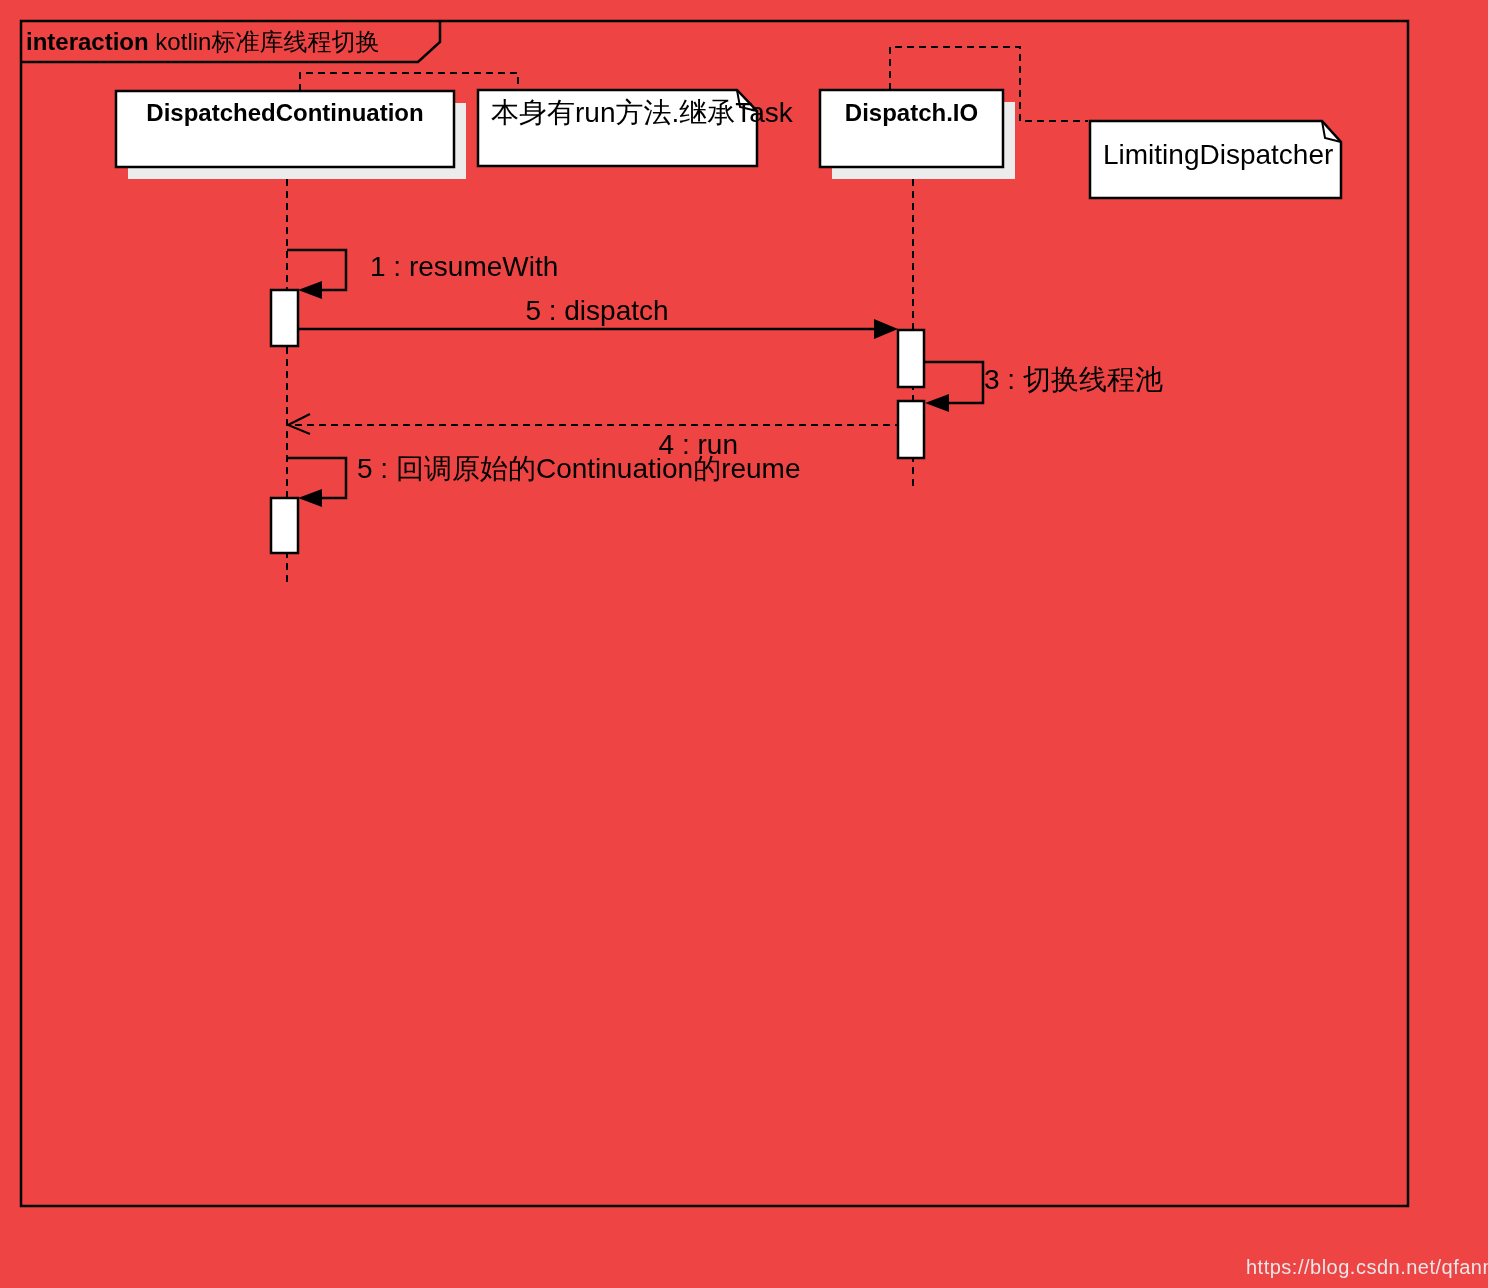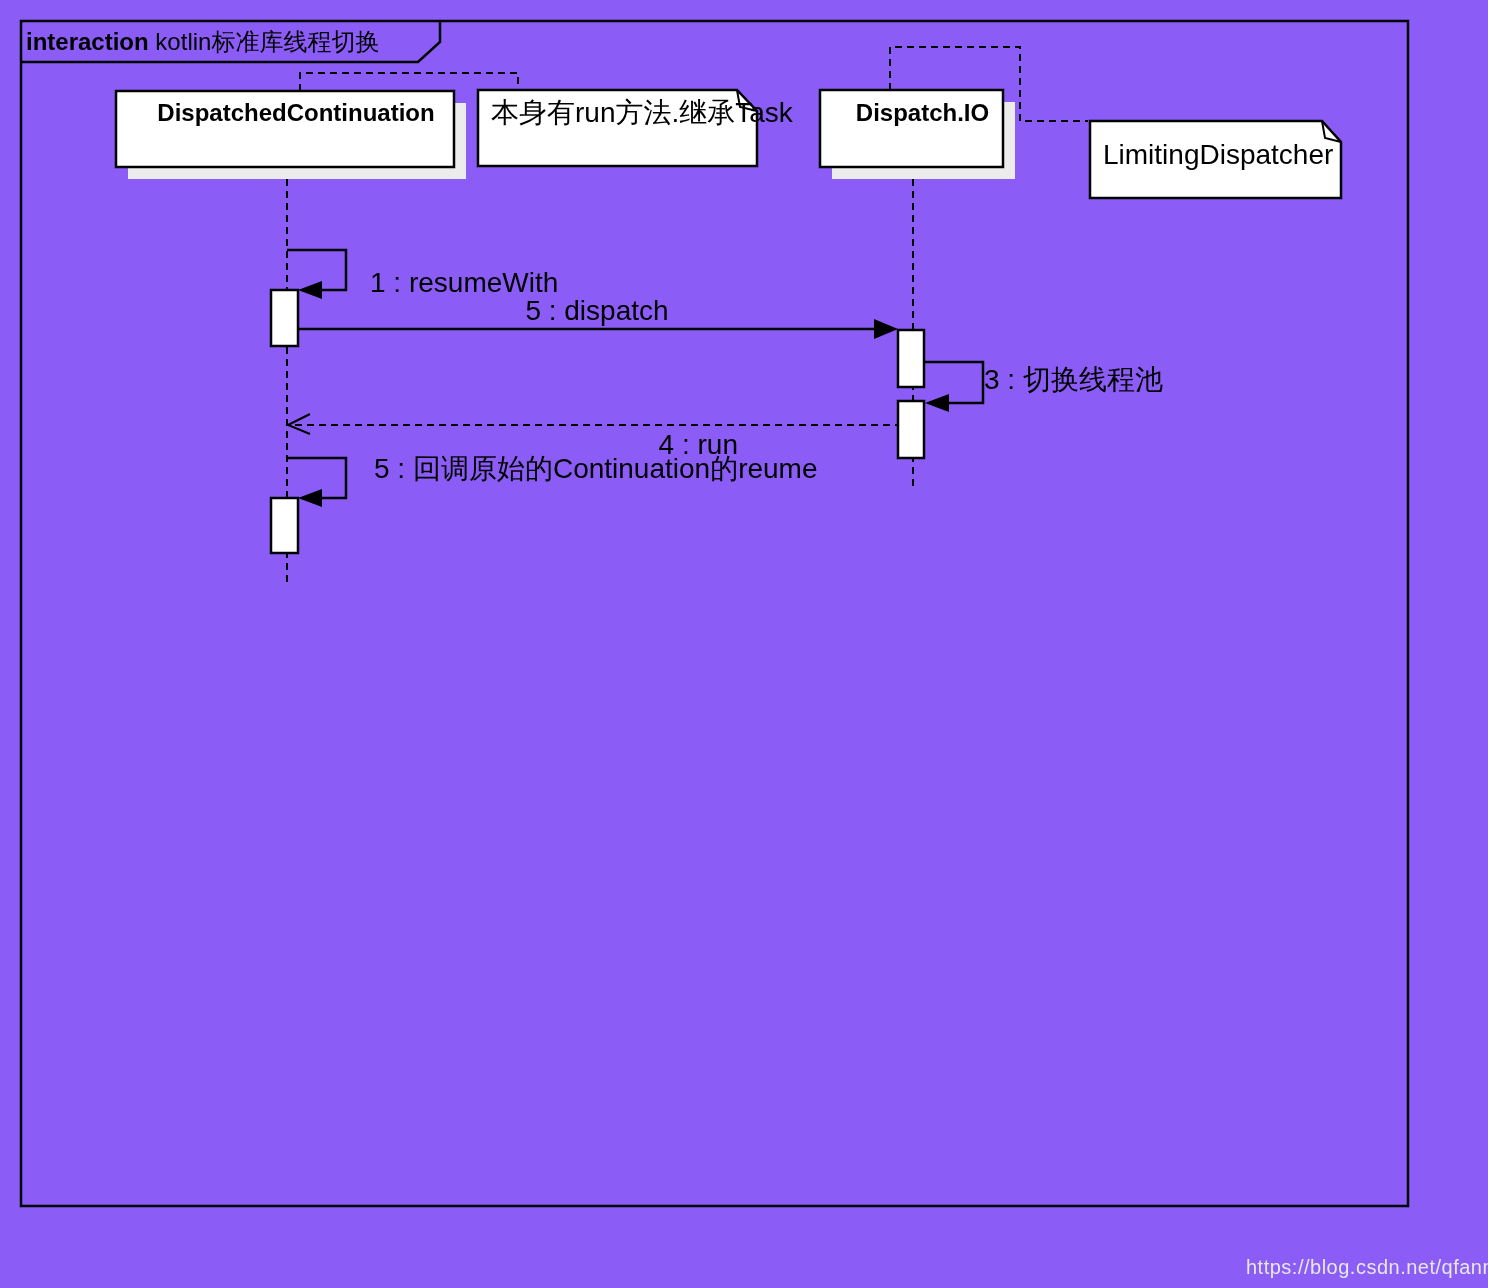--- a/index.html
+++ b/index.html
@@ -4,21 +4,21 @@
 <style>
   html, body {
     margin: 0;
     padding: 0;
     background: #ffffff;
   }
   .canvas {
     position: relative;
     width: 1488px;
     height: 1288px;
-    background: #8b5cf6;
+    background: #ef4444;
     font-family: "Liberation Sans", "DejaVu Sans", sans-serif;
     color: #000000;
     overflow: hidden;
   }
   .canvas svg.layer {
     position: absolute;
     left: 0;
     top: 0;
   }
   .lbl {
@@ -38,21 +38,20 @@
     line-height: 1;
   }
   .frame-title .kw { font-weight: bold; }
   .participant-label {
     position: absolute;
     top: 101px;
     text-align: center;
     font-weight: bold;
     font-size: 24px;
     line-height: 1;
-    padding-left: 11px;
   }
   .watermark {
     position: absolute;
     left: 1246px;
     top: 1257px;
     font-size: 20px;
     line-height: 1;
     color: #e8e8e8;
     letter-spacing: 0.5px;
   }
@@ -111,21 +110,21 @@
     <span class="kw">interaction</span>
     <span>kotlin标准库线程切换</span>
   </div>
 
   <div class="participant-label" style="left:116px; width:338px;">DispatchedContinuation</div>
   <div class="participant-label" style="left:820px; width:183px;text-align:center;">Dispatch.IO</div>
 
   <div class="lbl" style="left:491px; top:99px;">本身有run方法.继承Task</div>
   <div class="lbl" style="left:1103px; top:141px;">LimitingDispatcher</div>
 
-  <div class="lbl" style="left:370px; top:253px;margin-top:16px;">1 : resumeWith</div>
+  <div class="lbl" style="left:370px; top:253px;">1 : resumeWith</div>
   <div class="lbl center" style="left:447px; top:297px; width:300px;">5 : dispatch</div>
   <div class="lbl" style="left:984px; top:366px;text-align:center;">3 : 切换线程池</div>
   <div class="lbl center" style="left:438px; top:431px; width:300px;text-align:right;">4 : run</div>
-  <div class="lbl" style="left:374px; top:455px;">5 : 回调原始的Continuation的reume</div>
+  <div class="lbl" style="left:357px; top:455px;">5 : 回调原始的Continuation的reume</div>
 
   <div class="watermark">https://blog.csdn.net/qfanmingyiq</div>
 
 </div>
 
 </body></html>

